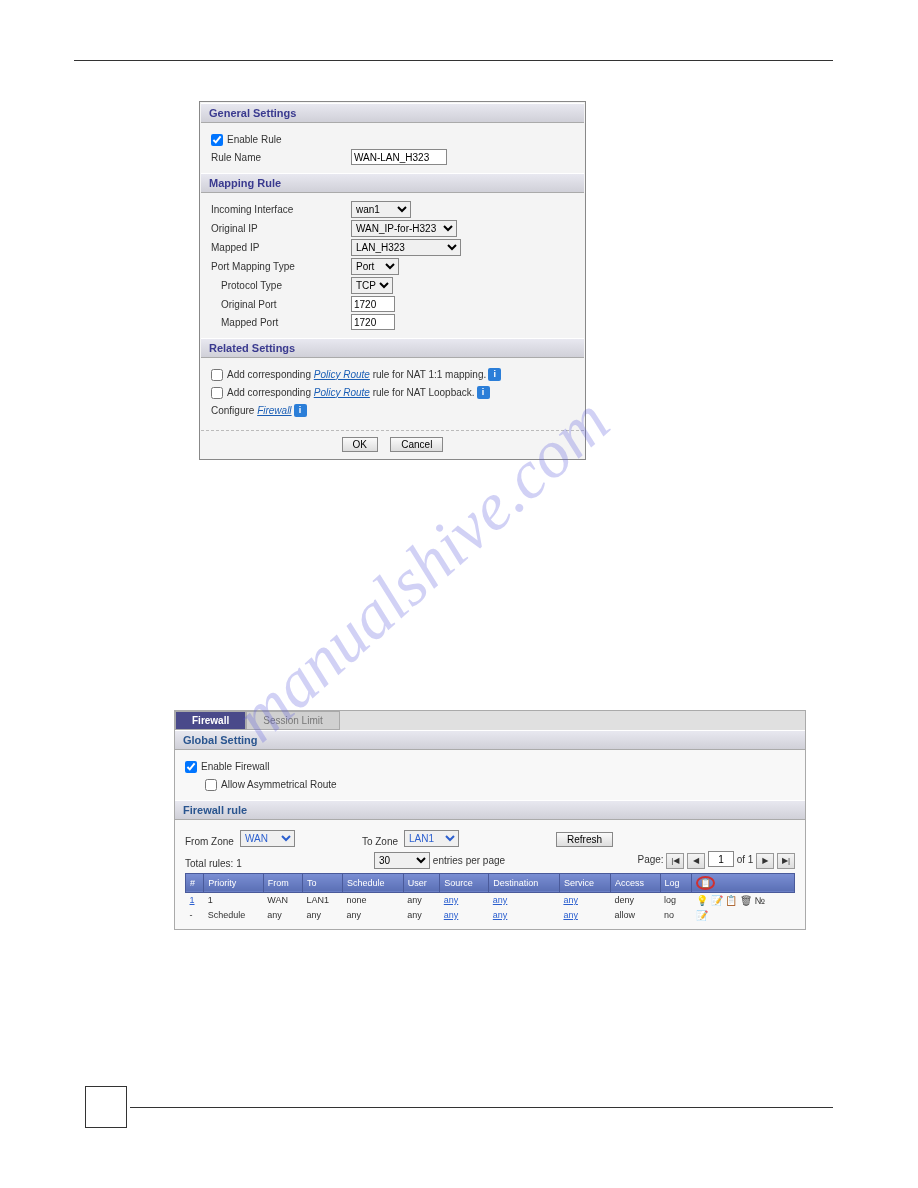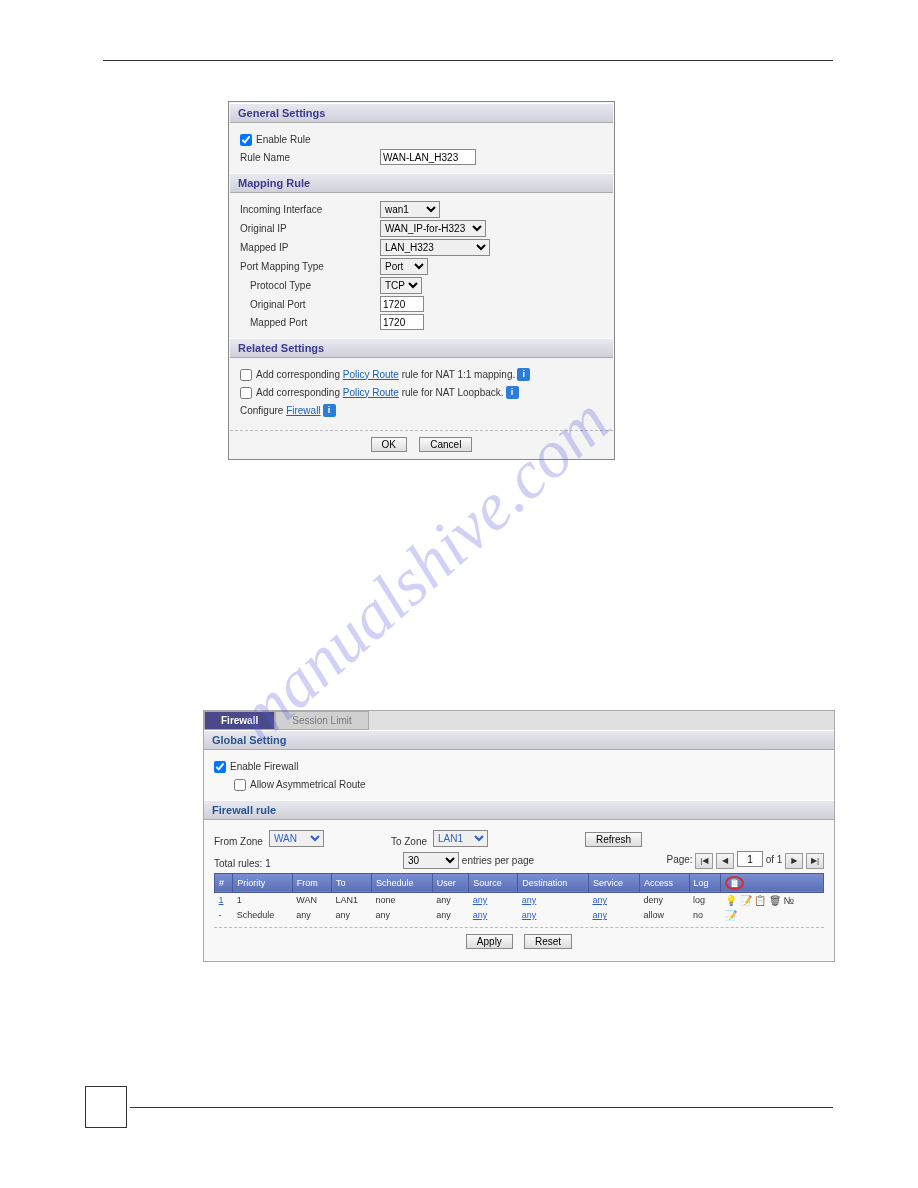--- a/index.html
+++ b/index.html
@@ -1,28 +1,28 @@
 <!DOCTYPE html>
 <html><head>
 <meta charset="utf-8">
 <style>
 body { margin:0; padding:0; font-family:Arial,sans-serif; font-size:11px; color:#333; background:#fff; }
-.page { width:918px; height:1188px; position:relative; padding:60px 85px 0 103px; box-sizing:border-box; }
+.page { width:918px; height:1188px; position:relative; padding:60px 85px 0 74px; box-sizing:border-box; }
 .top-rule { border-top:1px solid #333; margin-bottom:40px; }
 .panel1 { width:383px; margin-left:125px; border:1px solid #888; background:#f4f4f4; padding:1px; }
 .panel2 { width:630px; margin-left:100px; border:1px solid #aaa; background:#f8f8f8; margin-top:30px; }
 .section-hdr { background:linear-gradient(#e8e8f0,#d0d0d8); color:#3a3a8f; font-weight:bold; font-size:11px; padding:3px 8px; border-bottom:1px solid #aaa; border-top:1px solid #fff; }
 .section-body { padding:6px 10px; font-size:10px; color:#333; }
 .row { display:flex; align-items:center; margin:2px 0; min-height:16px; }
 .lbl { width:140px; color:#333; }
 .indent { margin-left:10px; }
 input[type=text] { font-size:10px; height:14px; border:1px solid #888; padding:0 2px; background:#fff; }
 select { font-size:10px; height:17px; border:1px solid #888; background:#f0f0f0; }
 input[type=checkbox] { width:12px; height:12px; margin:0 4px 0 0; position:relative; top:1px; }
-.link { color:#1a5eb5; text-decoration:underline; cursor:pointer; }
+.link { color:#1a5eb5; text-decoration:underline; cursor:pointer;font-style:italic; }
 .info-icon { display:inline-block; width:13px; height:13px; background:#2b7ed8; color:#fff; font-size:9px; font-weight:bold; text-align:center; line-height:13px; border-radius:2px; margin-left:2px; vertical-align:middle; }
 .btn { font-size:10px; padding:1px 10px; border:1px solid #888; background:linear-gradient(#fafafa,#ddd); cursor:pointer; border-radius:0; }
 .btn-row { text-align:center; padding:6px 0; border-top:1px dashed #bbb; margin-top:4px; }
 .tabs { display:flex; background:#e0e0e0; }
 .tab { padding:3px 16px; font-size:10px; border:1px solid #aaa; }
 .tab.active { background:#4a4a8a; color:#fff; font-weight:bold; }
 .tab.inactive { background:#d0d0d0; color:#777;text-align:center; }
 .fw-row { display:flex; align-items:flex-end; gap:6px; margin:4px 0; }
 .fw-lbl { color:#333; font-size:10px; }
 .table { width:100%; border-collapse:collapse; font-size:9px; }
@@ -207,24 +207,19 @@
             <td>any</td>
             <td class="lnk">any</td>
             <td class="lnk">any</td>
             <td class="lnk">any</td>
             <td>allow</td>
             <td>no</td>
             <td class="action-icons"><span>📝</span></td>
           </tr>
         </tbody>
       </table>
-      <div class="btn-row">
-        <button class="btn">Apply</button>
-        &nbsp;&nbsp;
-        <button class="btn">Reset</button>
-      </div>
     </div>
   </div>
 
   <div class="watermark">manualshive.com</div>
   <div class="footer-box"></div>
   <div class="footer-rule"></div>
 </div>
 
 </body></html>

